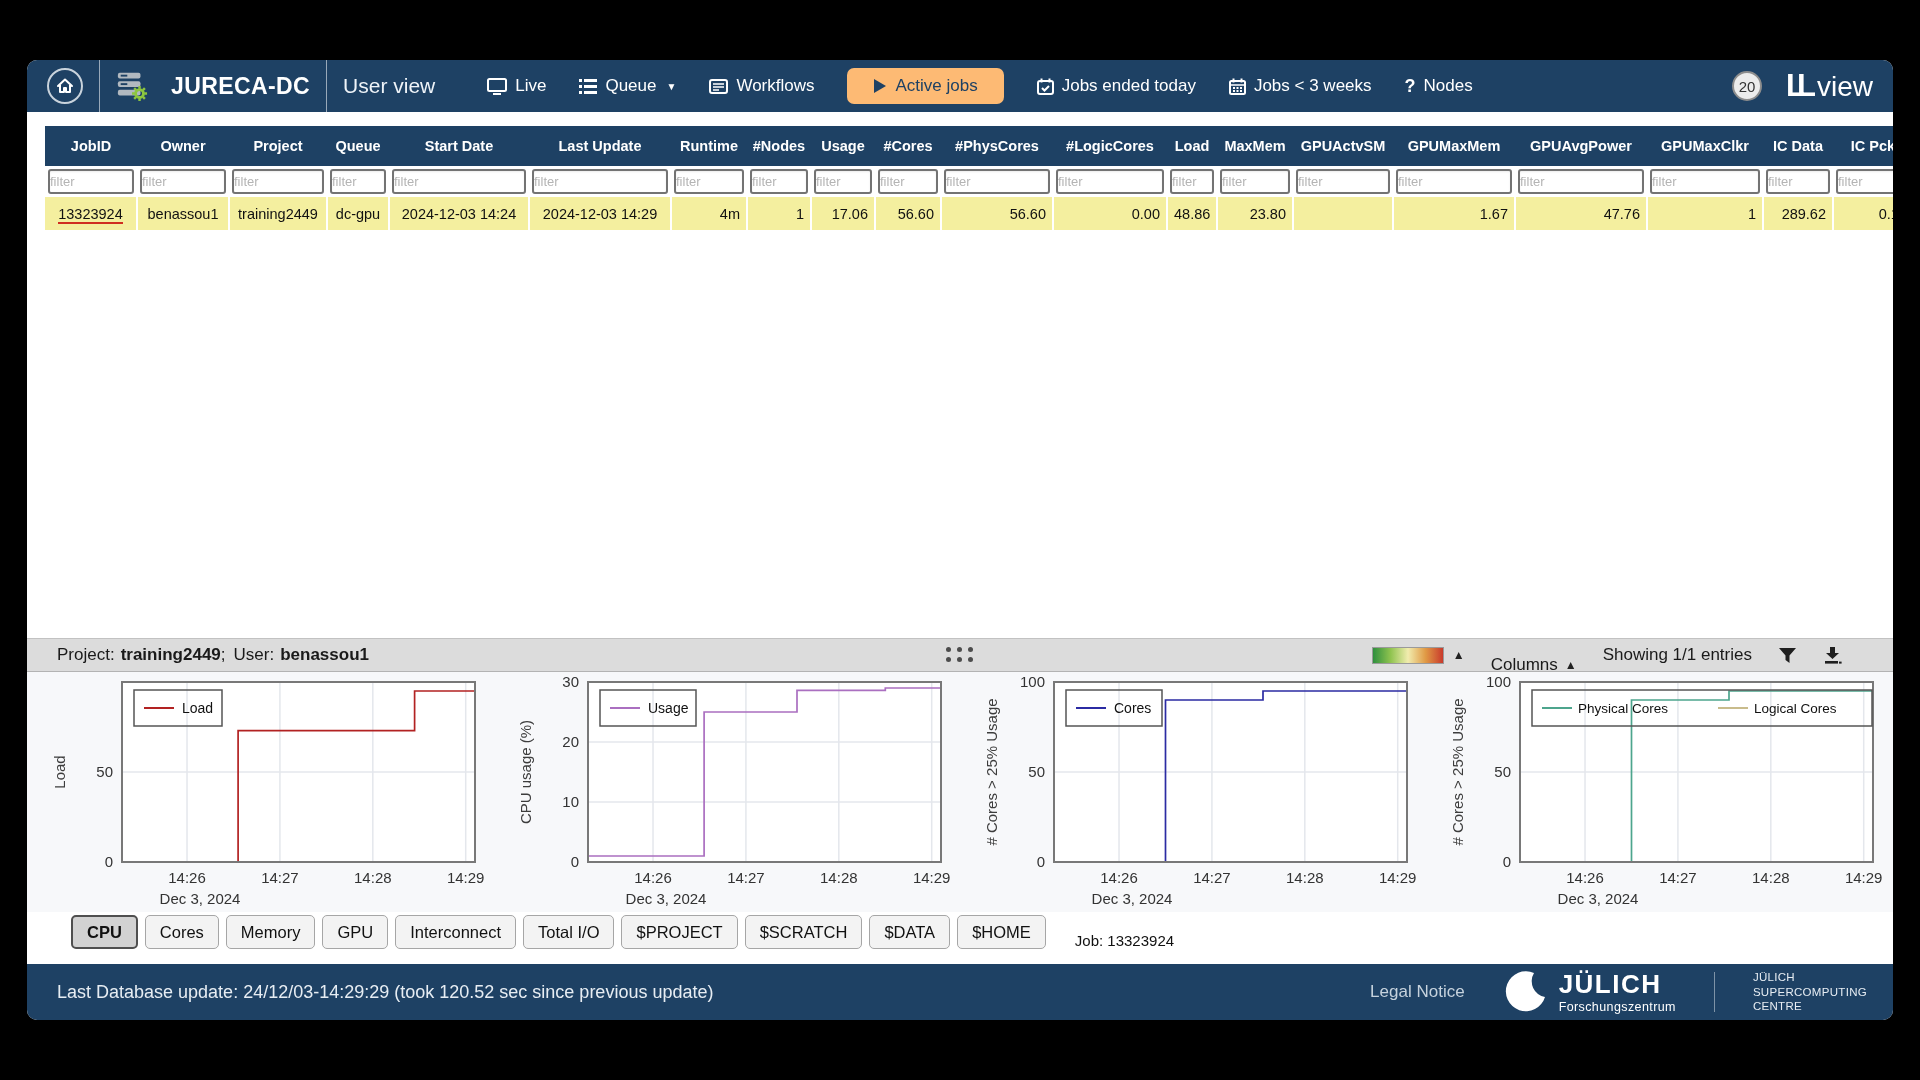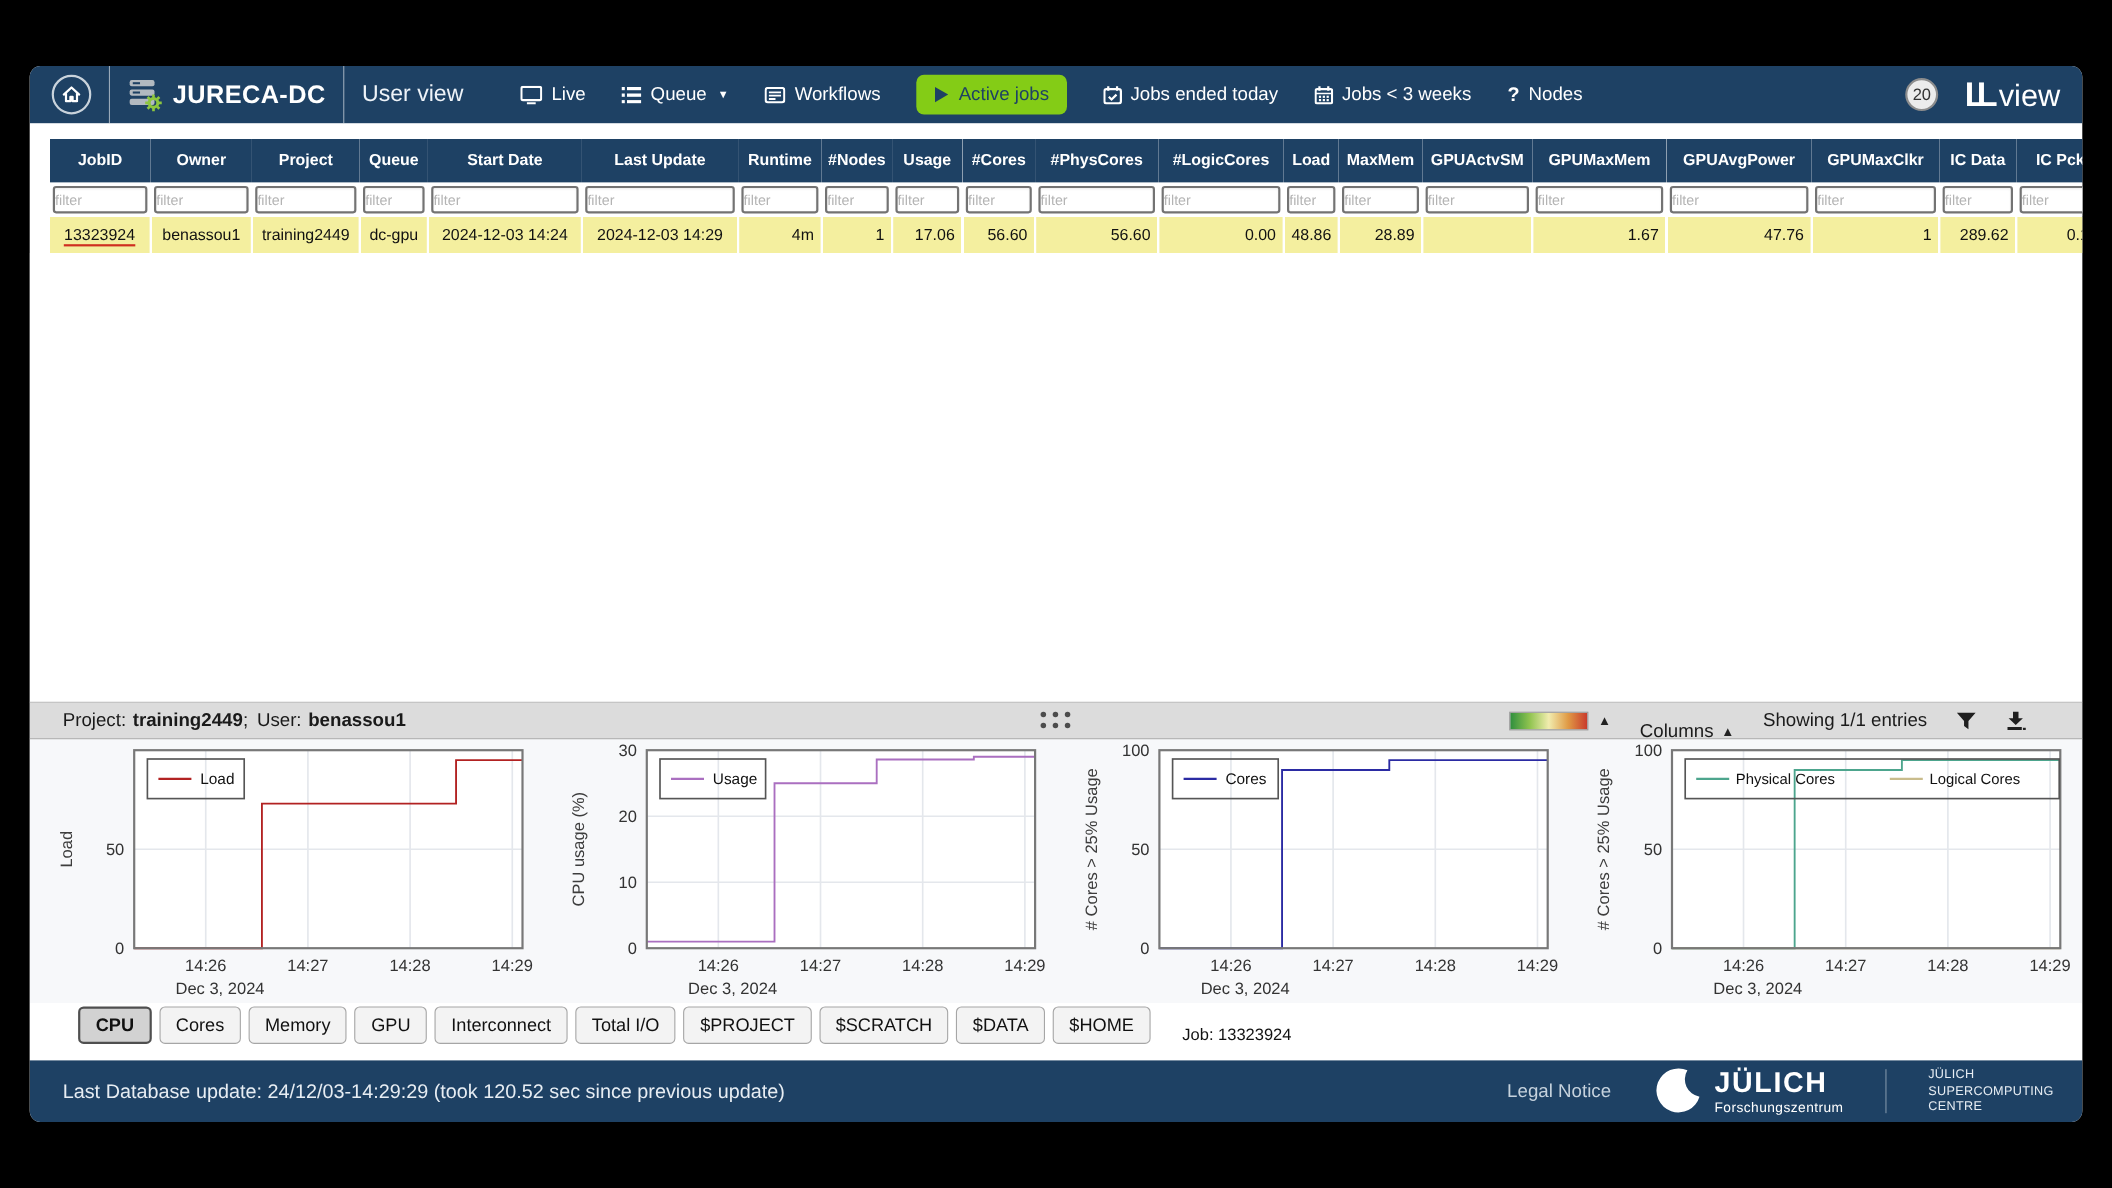--- a/index.html
+++ b/index.html
@@ -8,27 +8,27 @@
   .window { position:absolute; left:27px; top:60px; width:1866px; height:960px;
             background:#fff; border-radius:10px; overflow:hidden;
             display:flex; flex-direction:column; }
 
   
   .navbar { height:52px; flex:none; background:#1e4164; color:#fff;
             display:flex; align-items:center; padding:0 20px; }
   .home-btn { width:36px; height:36px; border:2px solid #c9d3dc; border-radius:50%;
               display:flex; align-items:center; justify-content:center; cursor:pointer; flex:none; }
   .nav-sep { width:1px; height:52px; background:rgba(255,255,255,.55); margin:0 16px; flex:none; }
-  .logo-block { display:flex; align-items:center; gap:9px; }
+  .logo-block { display:flex; align-items:center; gap:23px; }
   .sysname { font-size:23px; font-weight:bold; letter-spacing:.4px; }
   .view-label { font-size:21px; color:#eef3f8; white-space:nowrap; }
   .nav-items { display:flex; align-items:center; gap:33px; margin-left:52px; font-size:17px; }
   .nav-item { display:flex; align-items:center; gap:8px; cursor:pointer; white-space:nowrap; color:#fff; }
   .nav-item .nav-ic { display:flex; align-items:center; }
-  .nav-item.active { background:#84cc16; color:#1e4164; padding:8px 16px; border-radius:7px; }
+  .nav-item.active { background:#fdba74; color:#1e4164; padding:8px 26px; border-radius:7px; }
   .dd-caret { font-size:10px; margin-left:2px; }
   .qmark { font-weight:bold; font-size:18px; }
   .nav-right { margin-left:auto; display:flex; align-items:center; gap:24px; }
   .badge { width:30px; height:30px; border-radius:50%; background:#ececec; border:2px solid #8d8d8d;
            color:#333; font-size:15px; display:flex; align-items:center; justify-content:center; cursor:pointer; }
   .llview { font-size:28px; color:#fff; display:flex; align-items:baseline; }
   .llview .ll { font-weight:bold; font-size:31px; letter-spacing:-8px; margin-right:9px; }
 
   
   .table-wrap { margin:14px 0 0 18px; width:100%; overflow:hidden; flex:none; }
@@ -300,21 +300,21 @@
             <td class="al-c">dc-gpu</td>
             <td class="al-c">2024-12-03 14:24</td>
             <td class="al-c">2024-12-03 14:29</td>
             <td class="al-r">4m</td>
             <td class="al-r">1</td>
             <td class="al-r">17.06</td>
             <td class="al-r">56.60</td>
             <td class="al-r">56.60</td>
             <td class="al-r">0.00</td>
             <td class="al-r">48.86</td>
-            <td class="al-r">28.89</td>
+            <td class="al-r">23.80</td>
             <td class="al-r"></td>
             <td class="al-r">1.67</td>
             <td class="al-r">47.76</td>
             <td class="al-r">1</td>
             <td class="al-r">289.62</td>
             <td class="al-r">0.10</td>
           </tr>
         </tbody>
       </table>
   </div>

